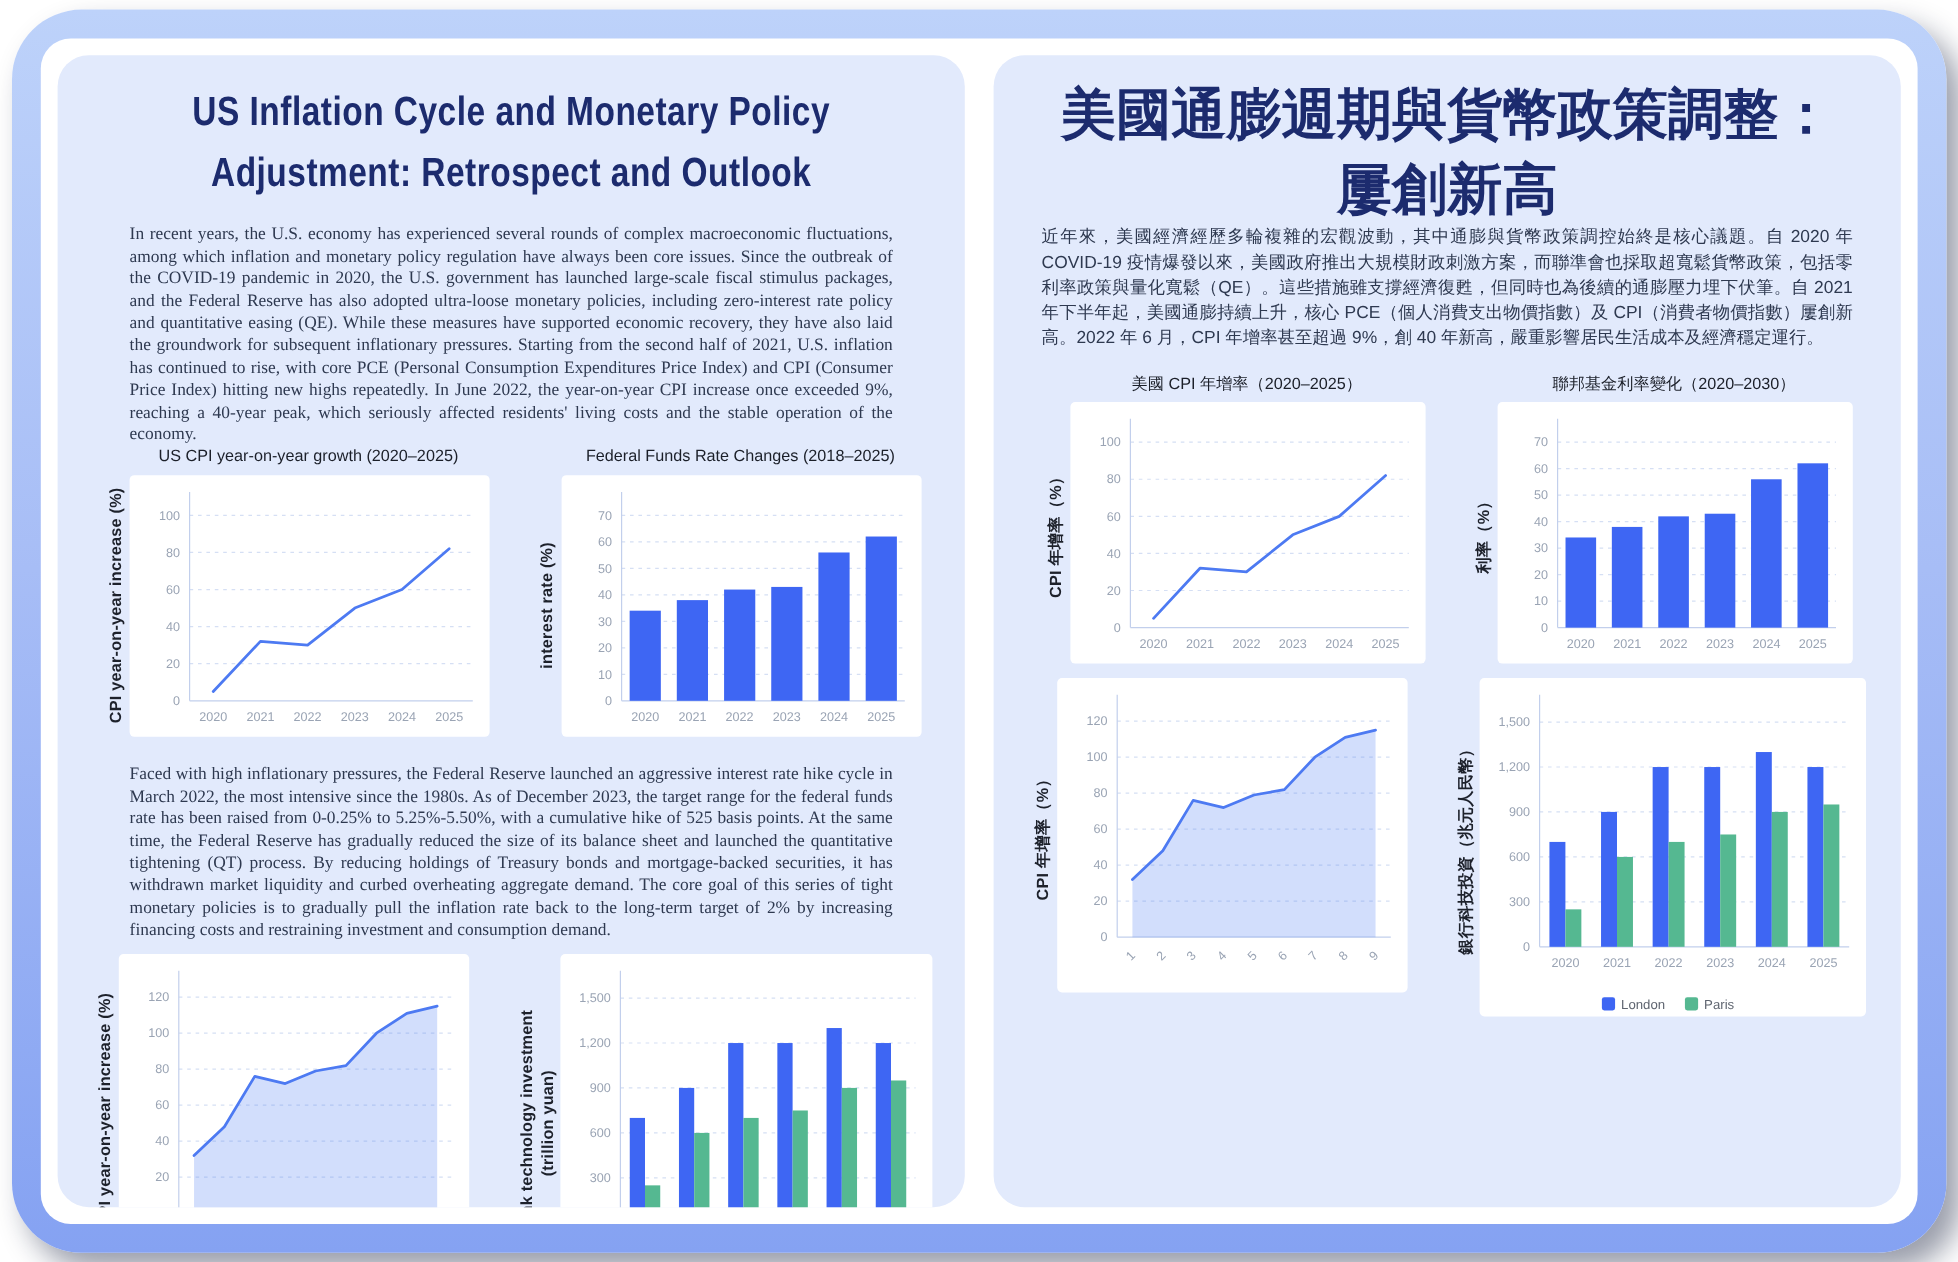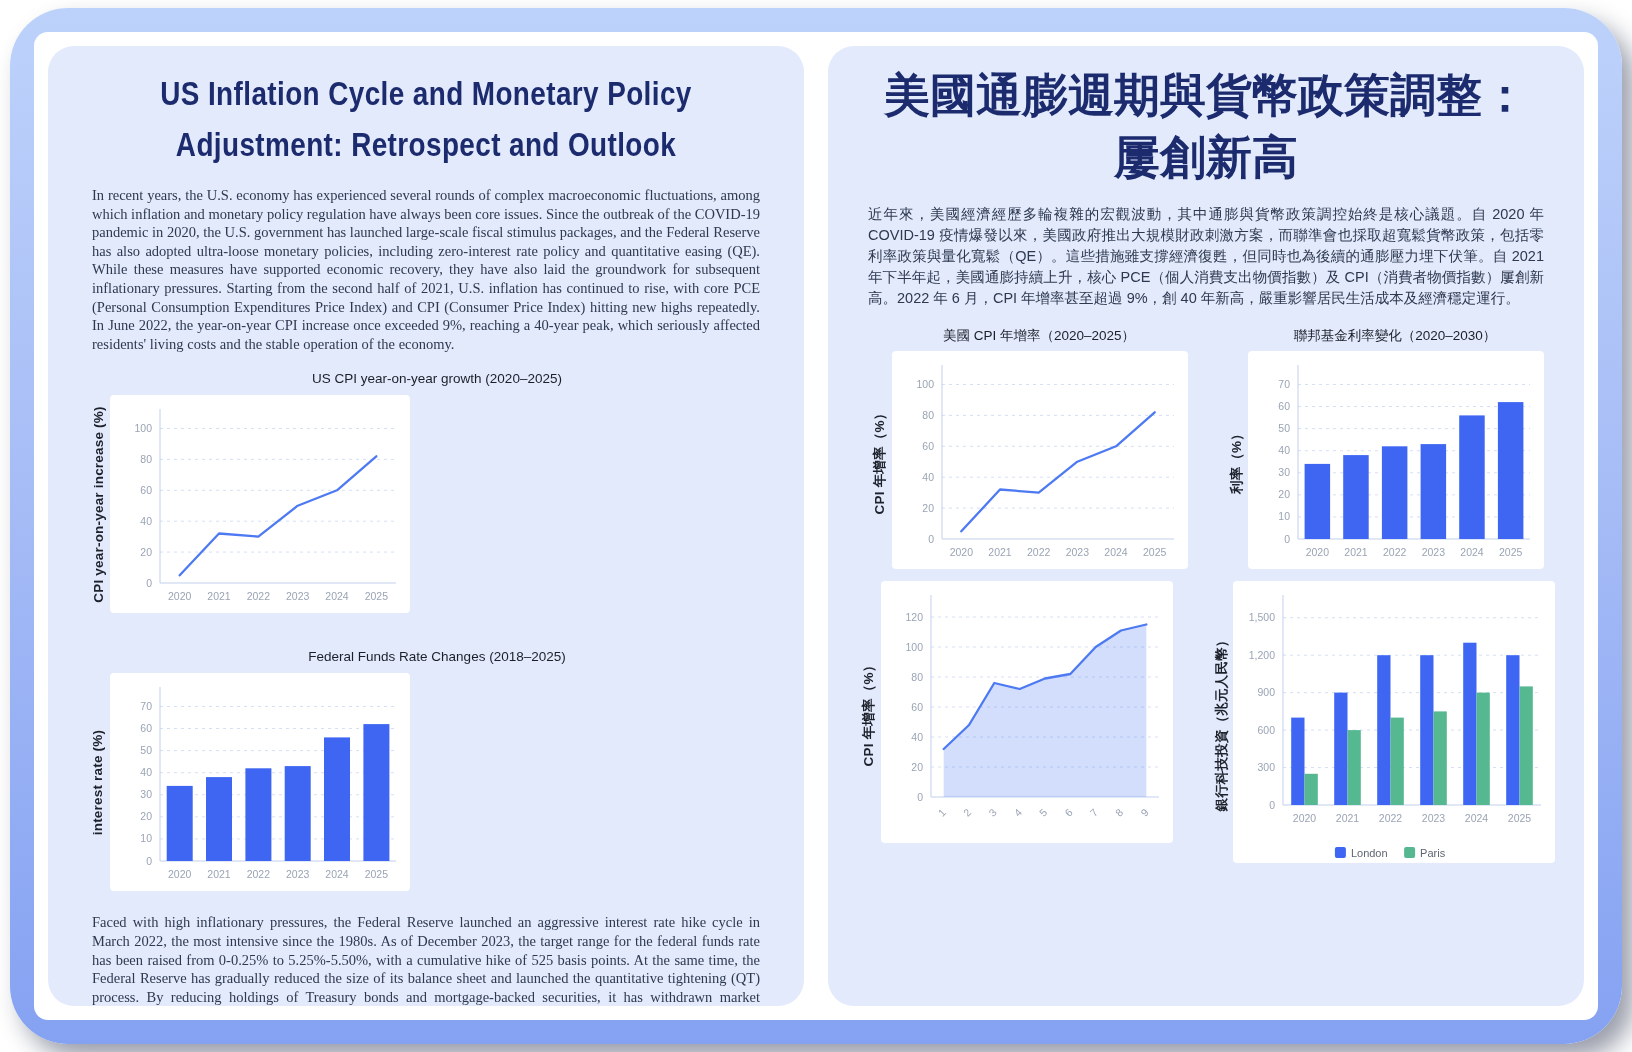--- a/index.html
+++ b/index.html
@@ -1,37 +1,37 @@
 <!DOCTYPE html>
 <html><head>
 <meta charset="utf-8">
 <style>
   html,body{margin:0;padding:0;background:#ffffff;}
   body{width:1632px;height:1052px;overflow:hidden;font-family:"Liberation Sans",sans-serif;}
   .frame{position:absolute;left:10px;top:8px;width:1612px;height:1036px;box-sizing:border-box;
     border-radius:58px;background:linear-gradient(180deg,#bdd2fa 0%,#a7bdf6 45%,#85a2f2 100%);
     padding:24px;box-shadow:12px 14px 24px rgba(15,25,55,.42);}
-  .inner{height:100%;box-sizing:border-box;background:#ffffff;border-radius:14px;padding:14px;
+  .inner{height:100%;box-sizing:border-box;background:#ffffff;border-radius:25px;padding:14px;
     display:flex;gap:24px;overflow:hidden;}
   .panel{flex:1;background:#e2eafc;border-radius:26px;overflow:hidden;box-sizing:border-box;
     padding:0 38px;}
   
   .title-en{margin:22px 0 0;color:#1c2b6e;font-size:34px;font-weight:bold;line-height:1.5;
     text-align:center;white-space:pre-line;transform:scaleX(.82);transform-origin:50% 50%;
     letter-spacing:.5px;}
   .title-zh{margin:18px 0 0;color:#1c2b6e;font-size:46px;font-weight:bold;line-height:1.35;
     text-align:center;white-space:pre-line;}
-  .para-en{margin:16px 6px 0;color:#2e3950;font-family:"Liberation Serif","DejaVu Serif",serif;
+  .para-en{margin:16px 22px 0;color:#2e3950;font-family:"Liberation Serif","DejaVu Serif",serif;
     font-size:14.5px;line-height:18.6px;text-align:justify;}
-  .para-zh{margin:16px 2px 0;color:#2e3950;font-size:14.5px;line-height:21px;text-align:justify;}
+  .para-zh{margin:0 2px 0;color:#2e3950;font-size:14.5px;line-height:21px;text-align:justify;}
   .para-en.second{margin-top:22px;}
   .para-zh.second{margin-top:26px;}
   
   .fig-row{display:flex;justify-content:center;gap:36px;}
-  .row1-en{margin-top:18px;flex-direction:column;}
+  .row1-en{}
   .row2-en{margin-top:10px;}
   .row1-zh{margin-top:18px;}
   .row2-zh{margin-top:12px;}
   .fig{display:flex;flex-direction:column;}
   .fig-title{text-align:center;padding-left:22px;color:#1b1f29;font-size:13.5px;font-weight:400;
     margin-bottom:8px;height:16px;}
   .fig-body{display:flex;align-items:stretch;}
   .ylabel{position:relative;display:flex;align-items:center;justify-content:center;}
   .ylabel.w1{width:24px;}
   .ylabel.w2{width:40px;}

